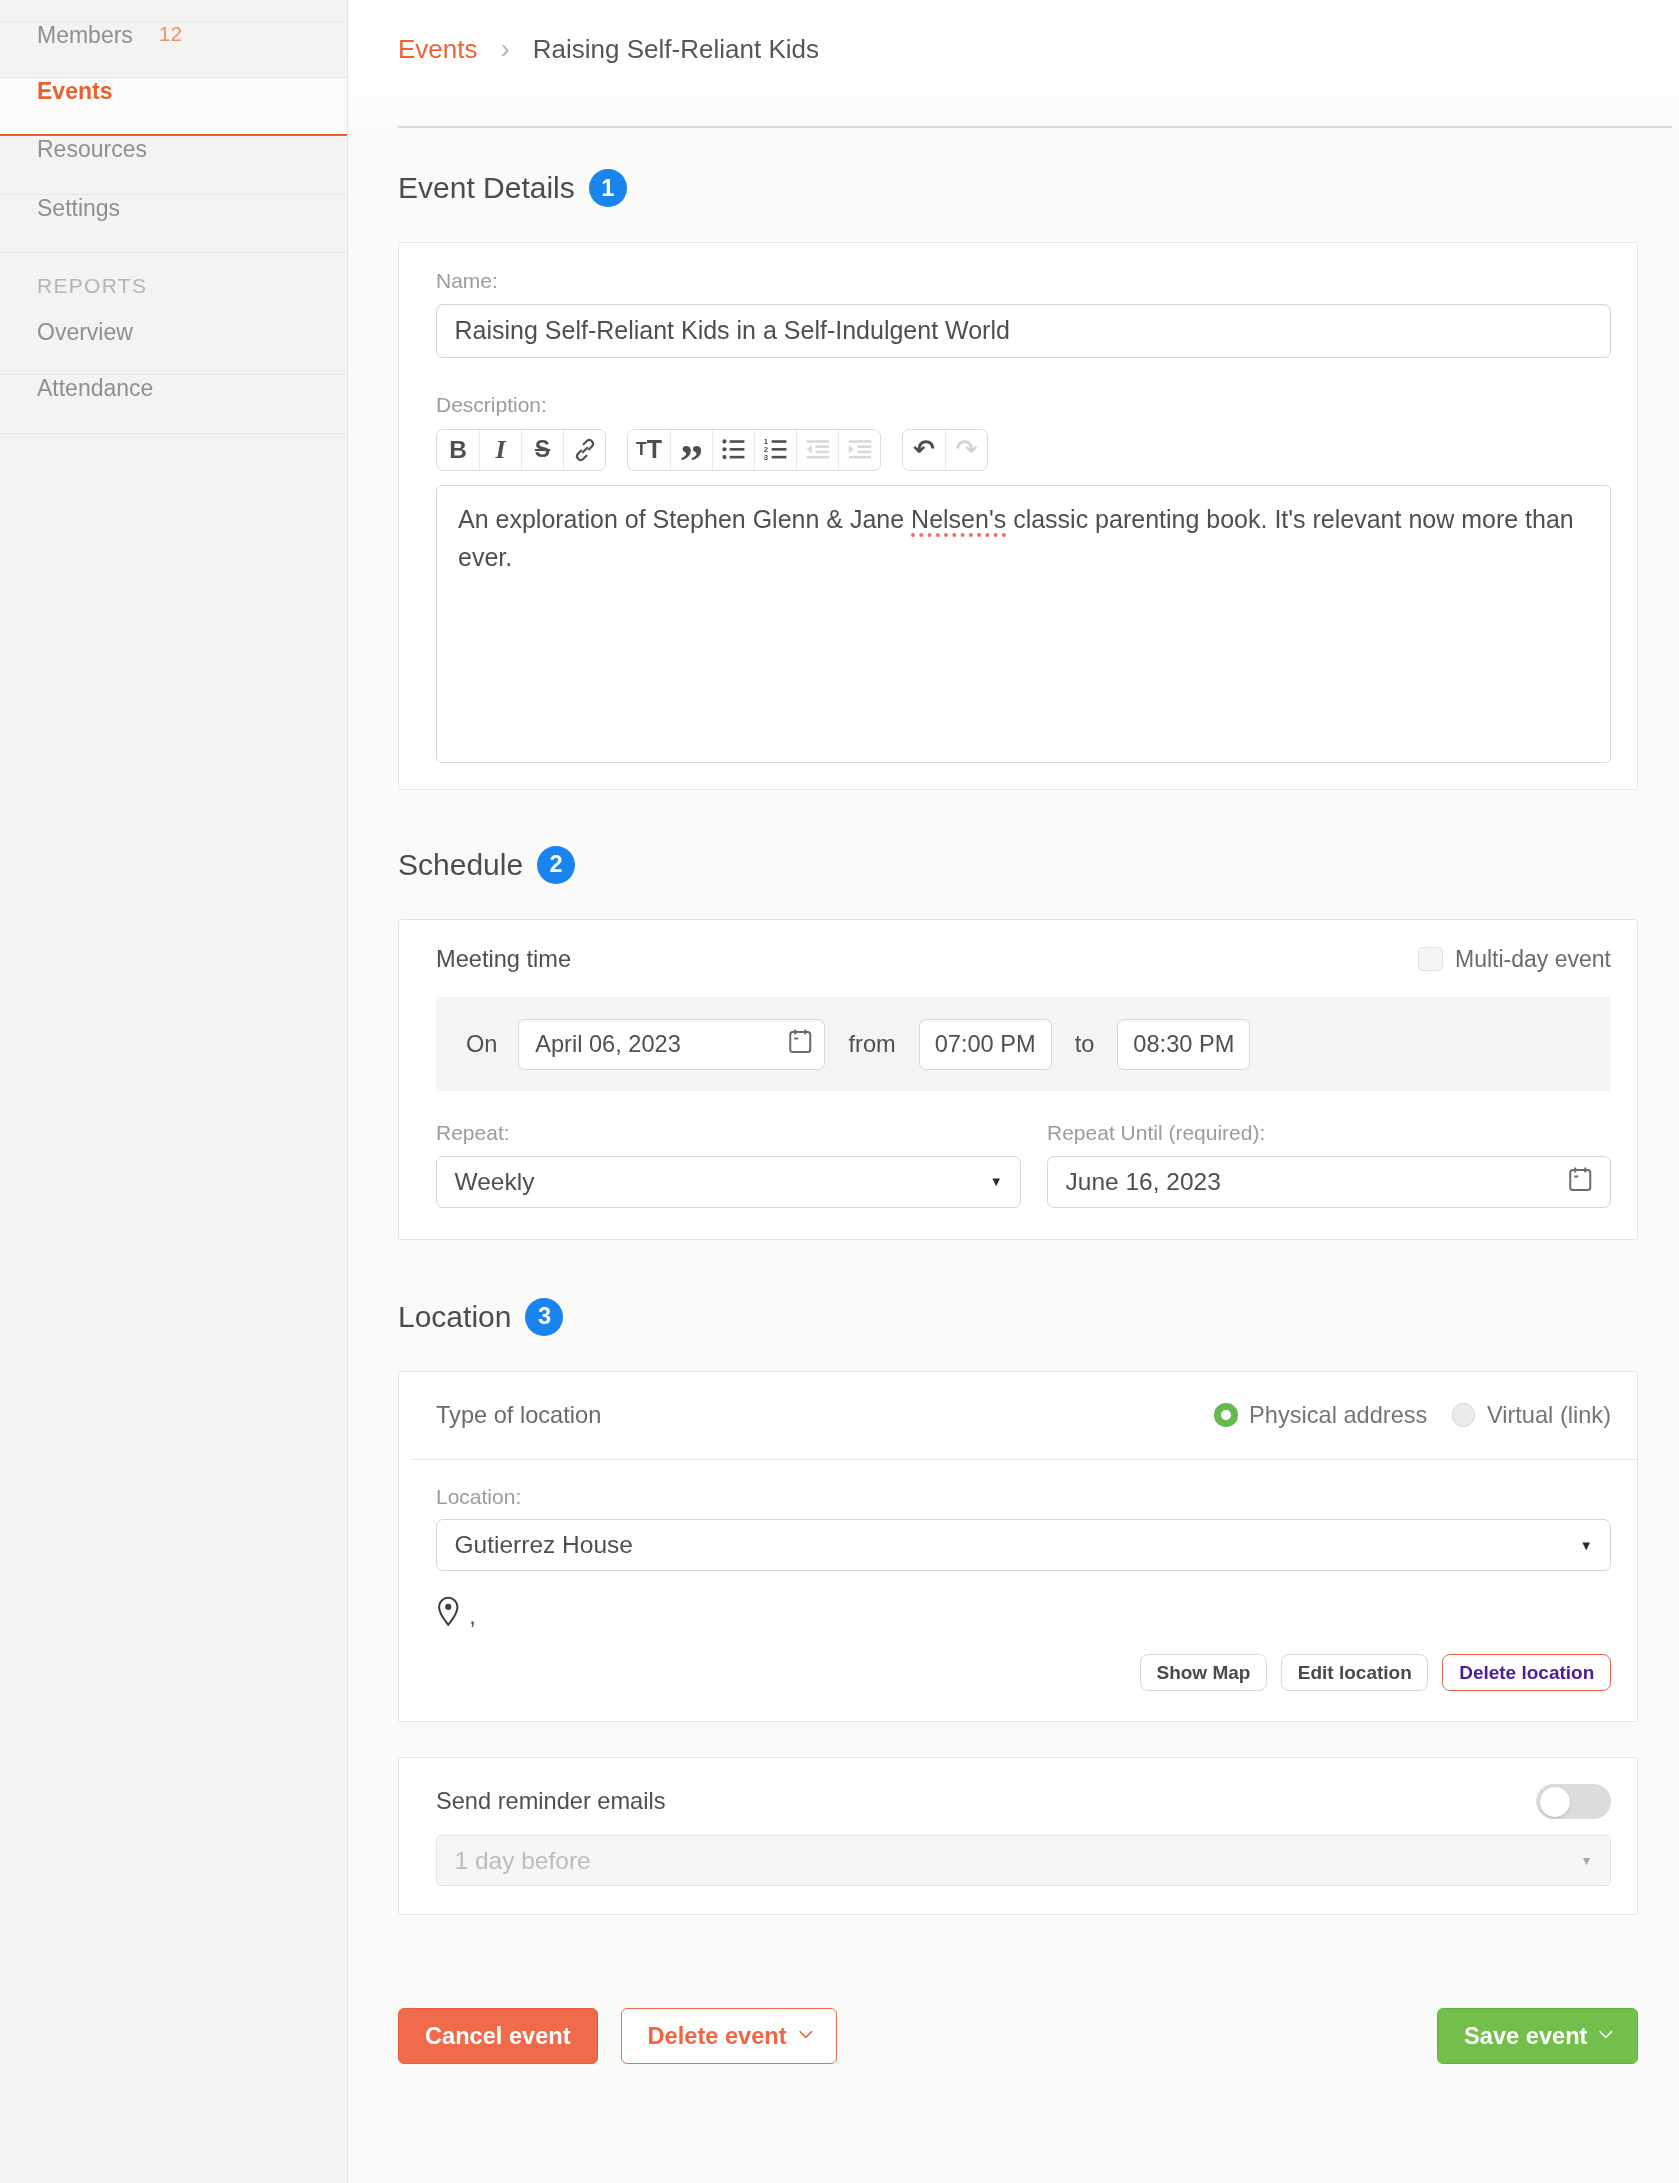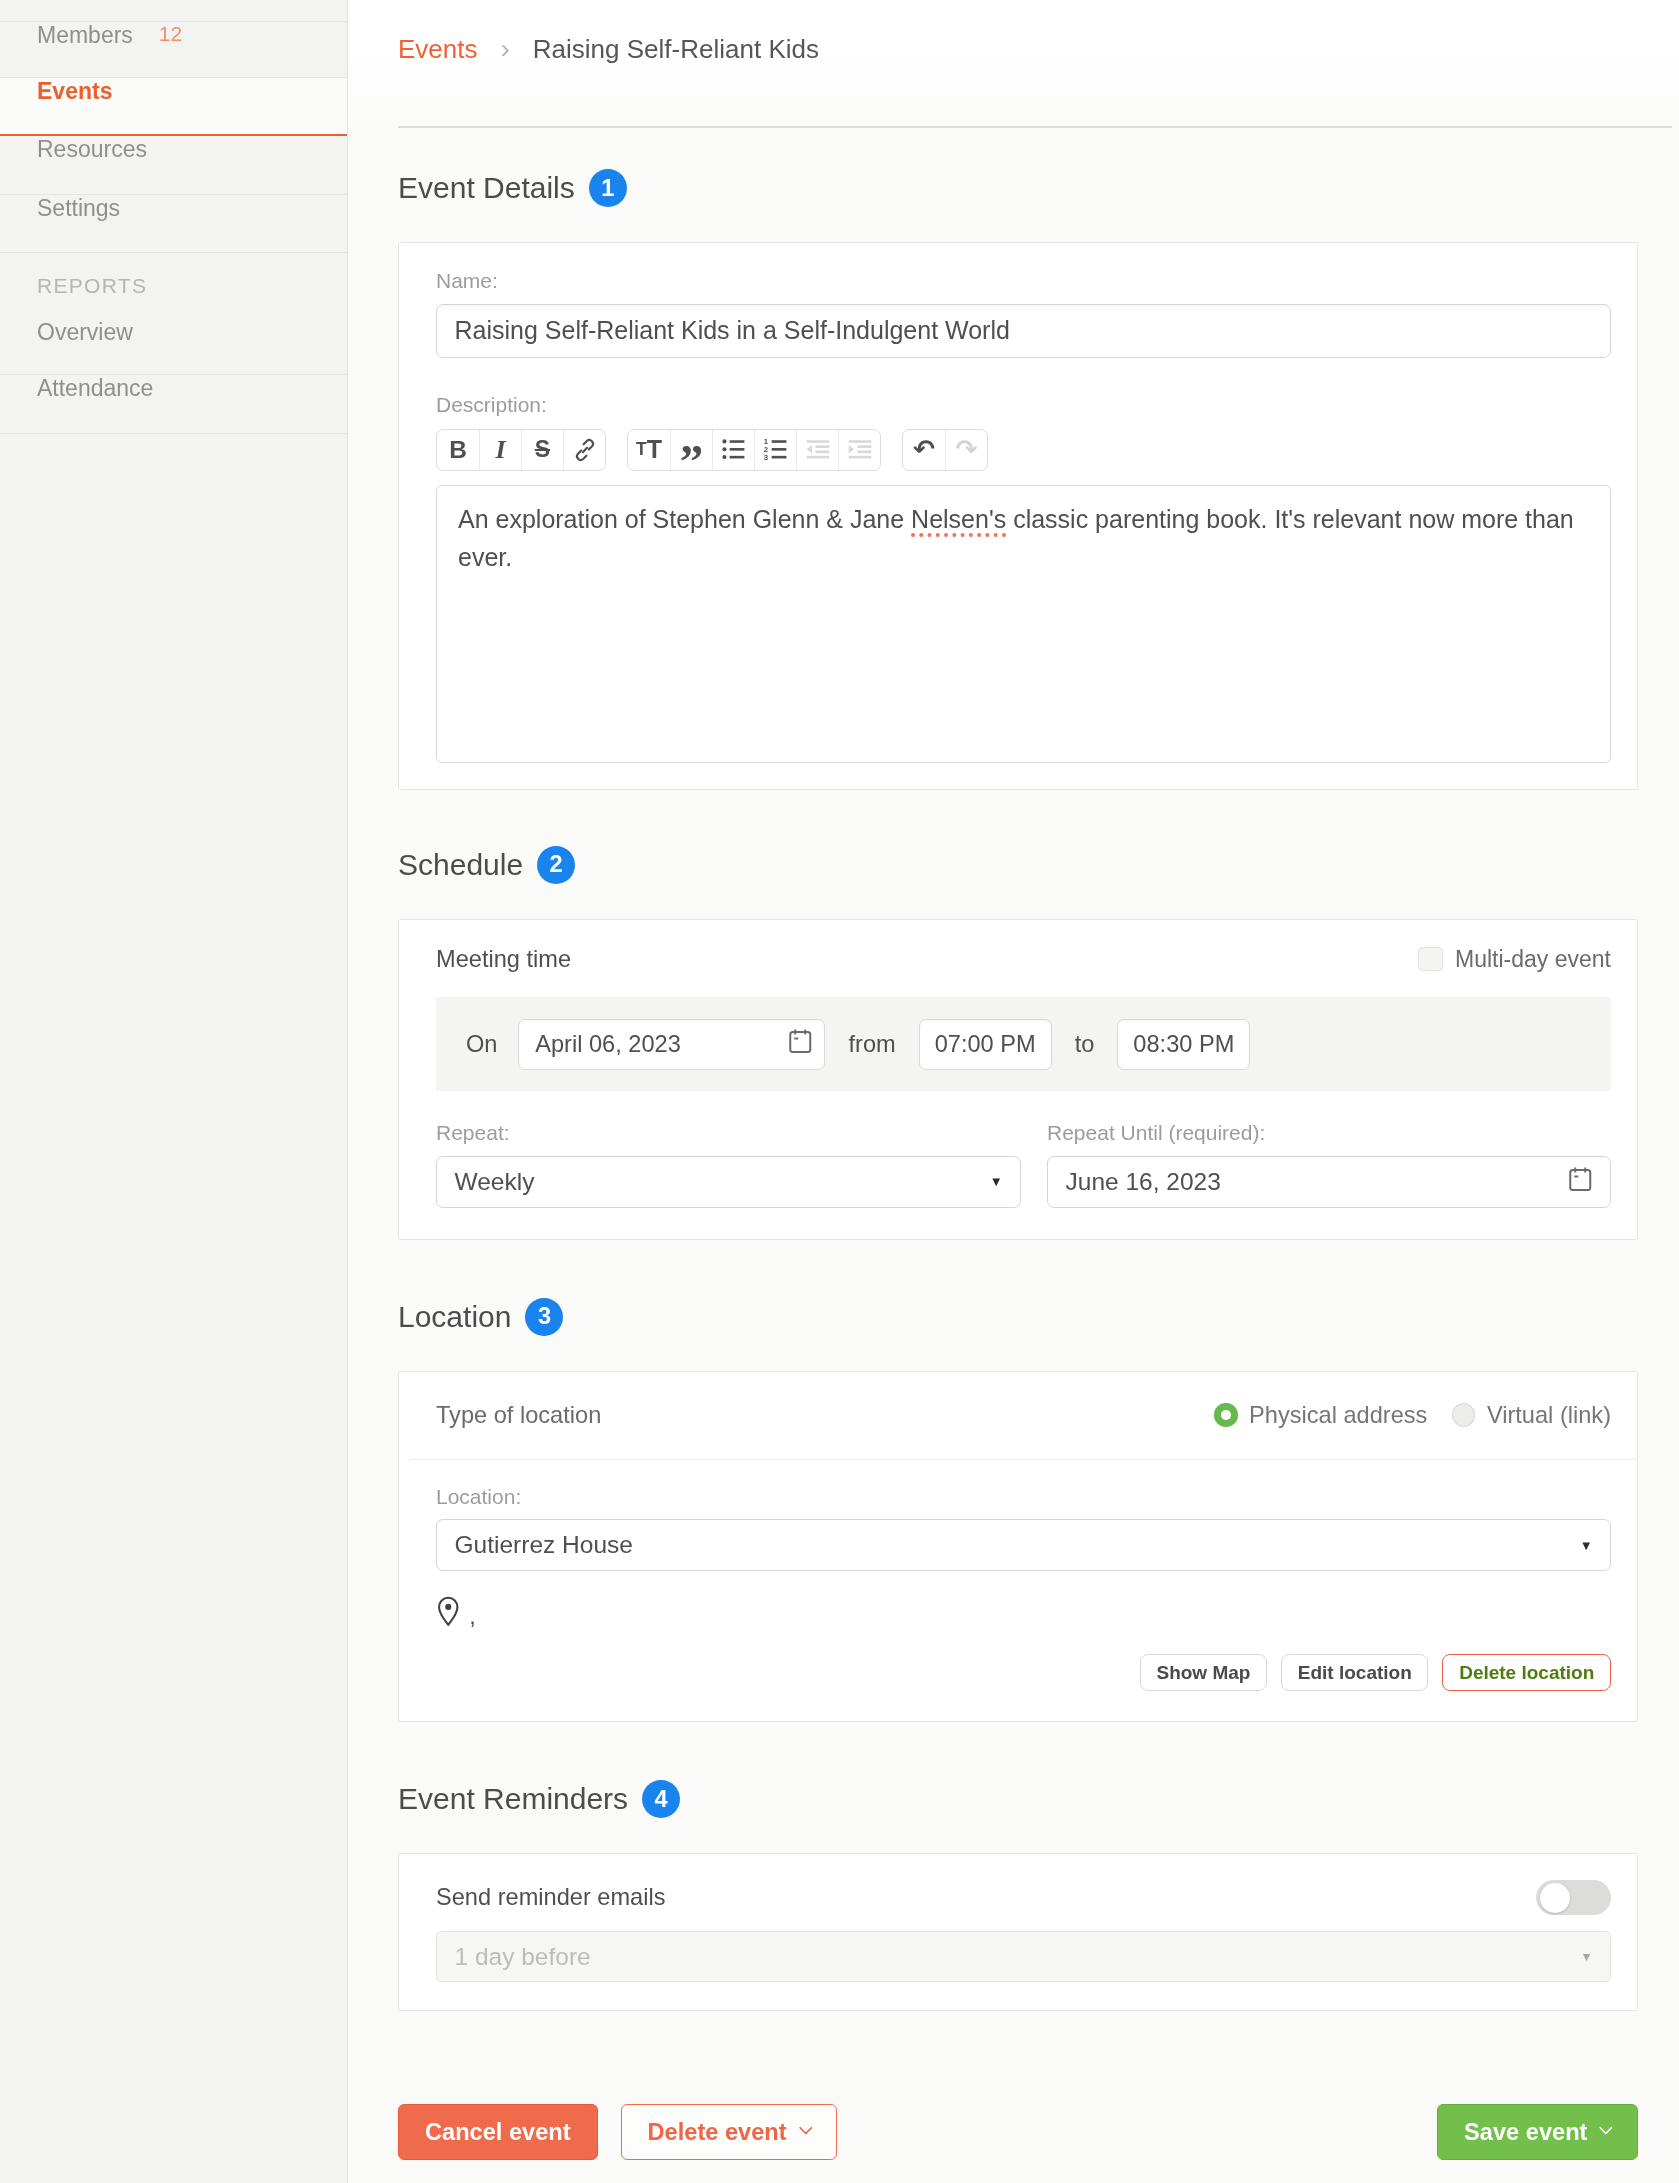--- a/index.html
+++ b/index.html
@@ -96,21 +96,21 @@
   .radio.sel::after { content:""; position:absolute; width:9.6px; height:9.6px; border-radius:50%; background:#fff; top:7px; left:7px; }
   .radio.unsel { background:#ececeb; border:1.7px solid #d2d2d1; margin-left:24.5px; }
   .radio-label { font-size:23.6px; color:#757575; margin-left:11.4px; }
   .loc-divider { height:1.7px; background:#ececeb; }
   .loc-body { padding:24.5px 26px 30px; }
   .pin-row { display:flex; align-items:flex-end; margin-top:24.5px; }
   .pin-comma { font-size:23.6px; color:#4f4f4f; margin-left:8.7px; }
   .loc-buttons { display:flex; justify-content:flex-end; margin-top:24.5px; }
   .sm-btn { height:37px; padding:0 15.7px; display:flex; align-items:center; background:#fff; border:1.7px solid #d8d8d7; border-radius:8px; font-size:19px; font-weight:700; color:#4a4a4a; cursor:pointer; }
   .sm-btn + .sm-btn { margin-left:14px; }
-  .sm-btn.danger { border-color:#ef6143; color:#4d7c0f;text-align:center; }
+  .sm-btn.danger { border-color:#ef6143; color:#4c1d95;text-align:center; }
 
   
   .toggle { width:75px; height:35px; border-radius:17.5px; background:#dcdcdb; position:relative; cursor:pointer; }
   .toggle::after { content:""; position:absolute; width:30px; height:30px; border-radius:50%; background:#fff; top:2.6px; left:3.5px; box-shadow:0 0.9px 2.6px rgba(0,0,0,0.18); }
   .disabled-select { margin-top:15.7px; height:51px; background:#f6f6f5; border:1.7px solid #e3e3e2; border-radius:5.2px; display:flex; align-items:center; justify-content:space-between; padding:0 17.5px; font-size:24.5px; color:#bcbcbb;gap:19px; }
   .disabled-select .select-caret { color:#a6a6a5; font-size:12.2px; }
 
   
   .footer { display:flex; align-items:center; margin-top:93px; }
   .btn { height:56px; border-radius:6.1px; display:flex; align-items:center; font-size:23.6px; font-weight:700; padding:0 26px; cursor:pointer; }
@@ -342,24 +342,20 @@
           <div class="sm-btn">
               <span>Edit location</span>
             </div>
           <div class="sm-btn danger">
               <span>Delete location</span>
             </div>
         </div>
       </div>
     </div>
 
-    <div class="section-head gap" style="margin-top:58px;">
-      <span class="section-title">Event Reminders</span>
-      <span class="step-badge">4</span>
-    </div>
     <div class="card">
       <div class="card-pad" style="padding-bottom:28px;">
         <div class="row-between">
           <span class="plain-label">Send reminder emails</span>
           <div class="toggle"></div>
         </div>
         <div class="disabled-select">
           <span>1 day before</span>
           <span class="select-caret">▼</span>
         </div>

